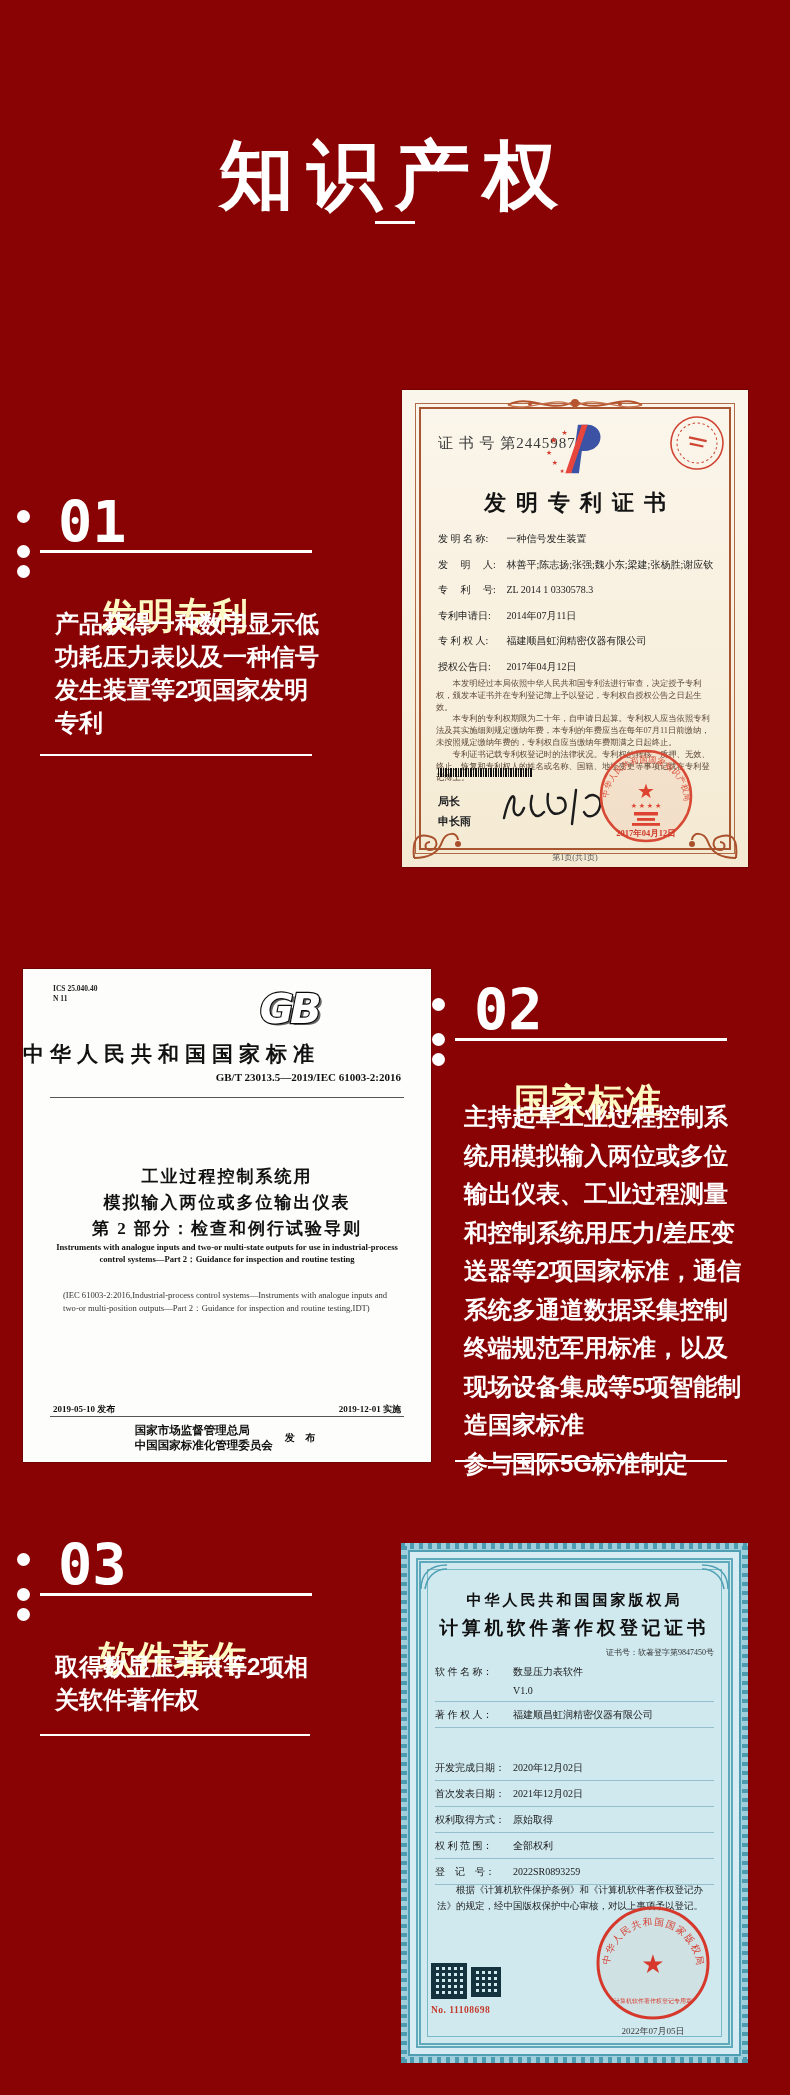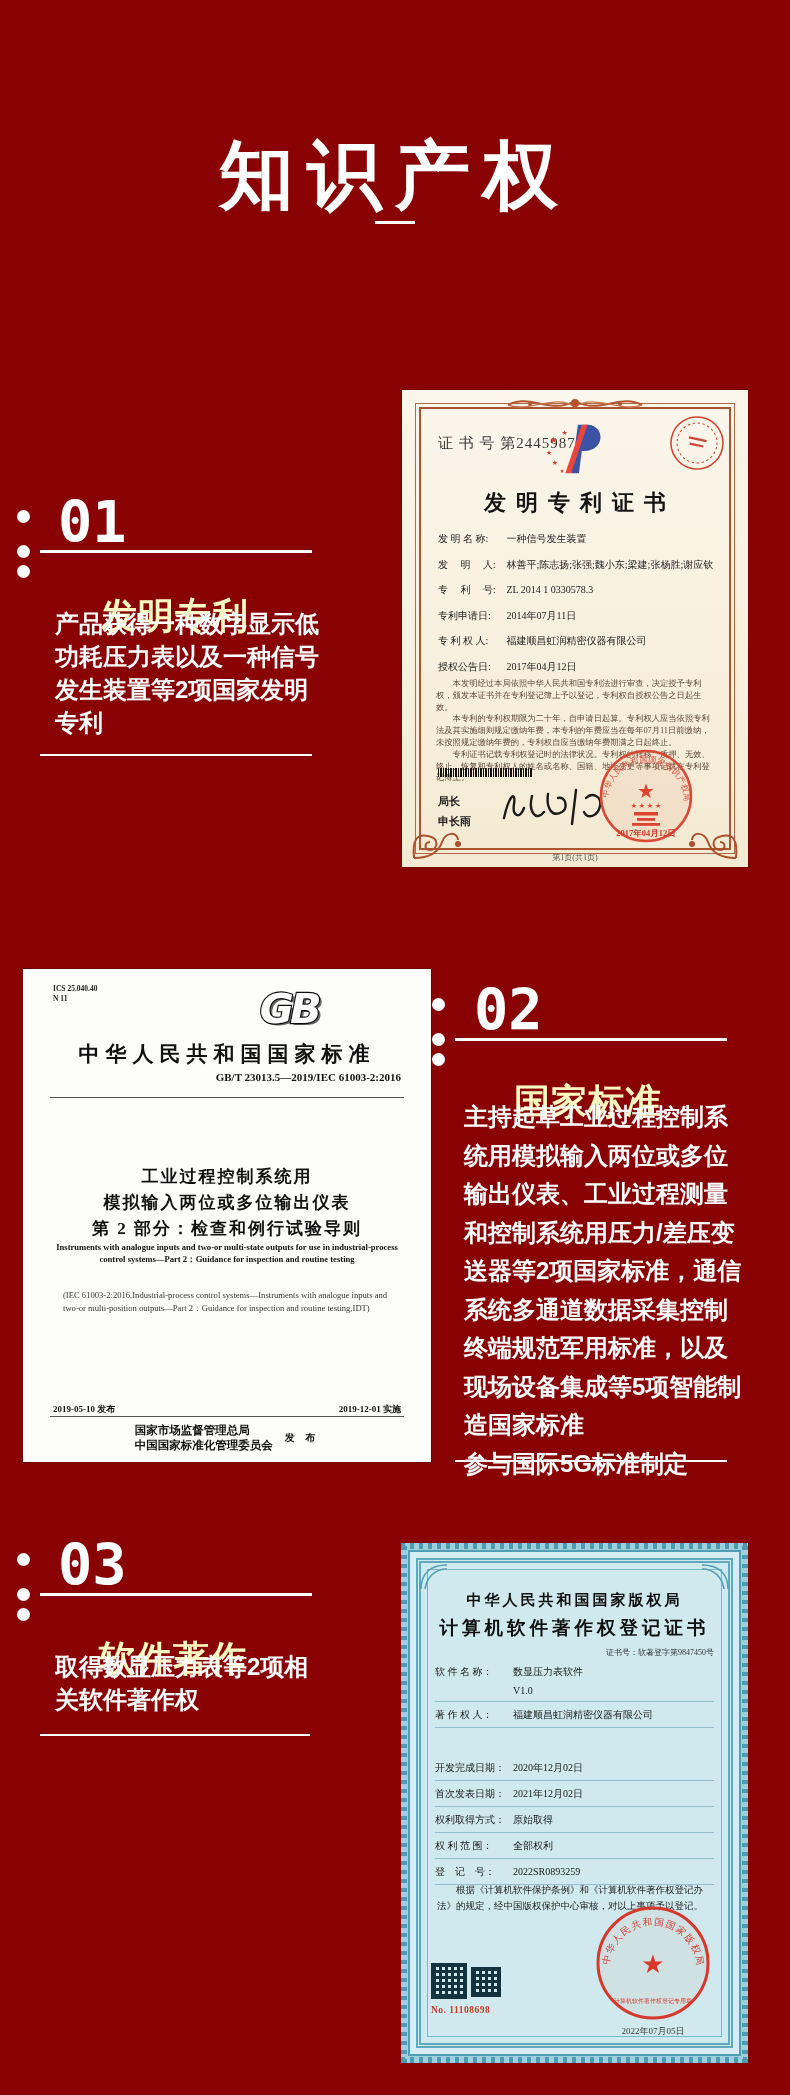--- a/index.html
+++ b/index.html
@@ -35,21 +35,21 @@
   .c1-body p{margin:0;font-size:8.3px;line-height:11.8px;color:#5d4a38;text-indent:2em;}
   .barcode{left:36px;top:378px;width:94px;height:9px;
            background:repeating-linear-gradient(90deg,#111 0 1px,transparent 1px 2px,#111 2px 4px,transparent 4px 5px);}
   .c1-juzhang{left:36px;top:404px;font-size:11px;font-weight:bold;color:#222;}
   .c1-name{left:36px;top:424px;font-size:11px;font-weight:bold;color:#222;}
   .c1-sealdate{left:196px;top:438px;width:96px;text-align:center;font-size:8.5px;color:#cf3a2a;font-weight:bold;}
   .c1-footer{left:0;right:0;top:462px;text-align:center;font-size:8px;color:#555;}
   
   .gbdoc{left:23px;top:969px;width:408px;height:493px;background:#fdfdfc;box-shadow:0 0 0 1px rgba(0,0,0,.2);}
   .gb-ics{left:30px;top:15px;font-size:7.5px;font-weight:bold;color:#222;line-height:9.5px;white-space:pre-line;}
-  .gb-title{left:0;right:0;top:71px;text-align:center;font-size:21px;font-weight:bold;color:#111;
+  .gb-title{left:0;right:0;top:71px;text-align:left;font-size:21px;font-weight:bold;color:#111;
             letter-spacing:6px;}
   .gb-stdno{right:30px;top:102px;font-size:11px;font-weight:bold;color:#111;}
   .gb-line{left:27px;right:27px;height:1px;background:#555;}
   .gb-cnt{left:0;right:0;text-align:center;font-size:17px;font-weight:bold;color:#111;letter-spacing:2px;}
   .gb-en{left:24px;right:24px;top:272px;text-align:center;font-size:8.6px;font-weight:bold;color:#111;line-height:12.3px;}
   .gb-iec{left:40px;right:40px;top:320px;text-align:left;font-size:8.6px;color:#333;line-height:12.6px;}
   .gb-date{top:434px;font-size:9px;font-weight:bold;color:#111;}
   .gb-issuers{left:0;right:0;top:454px;display:flex;justify-content:center;align-items:center;gap:12px;}
   .gb-iss-col{font-size:11.5px;font-weight:bold;color:#111;line-height:15px;text-align:justify;white-space:pre-line;}
   .gb-fabu{font-size:10px;font-weight:bold;color:#111;letter-spacing:4px;}

